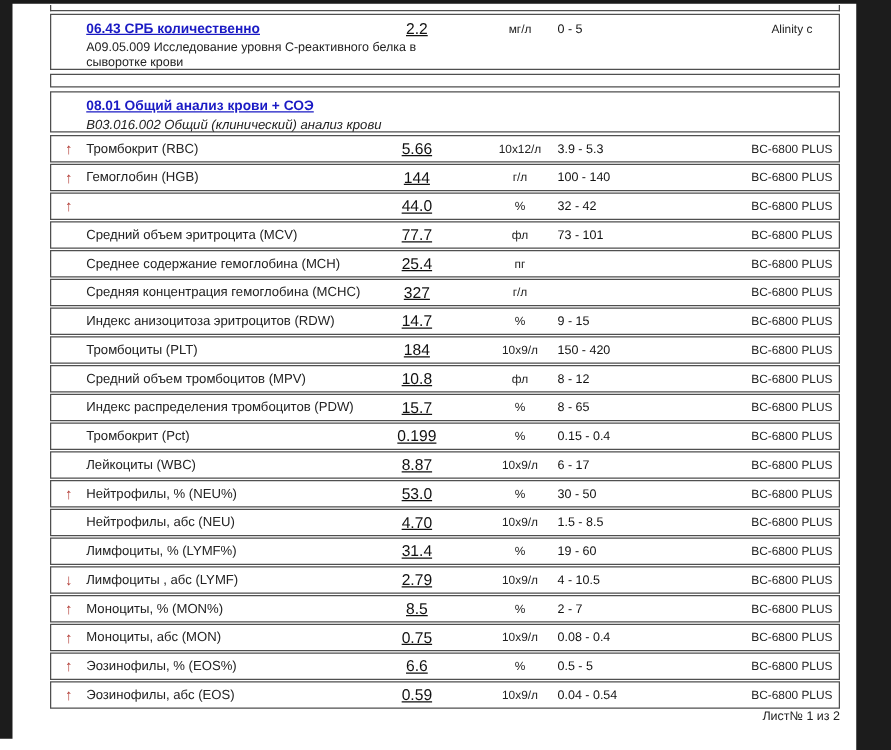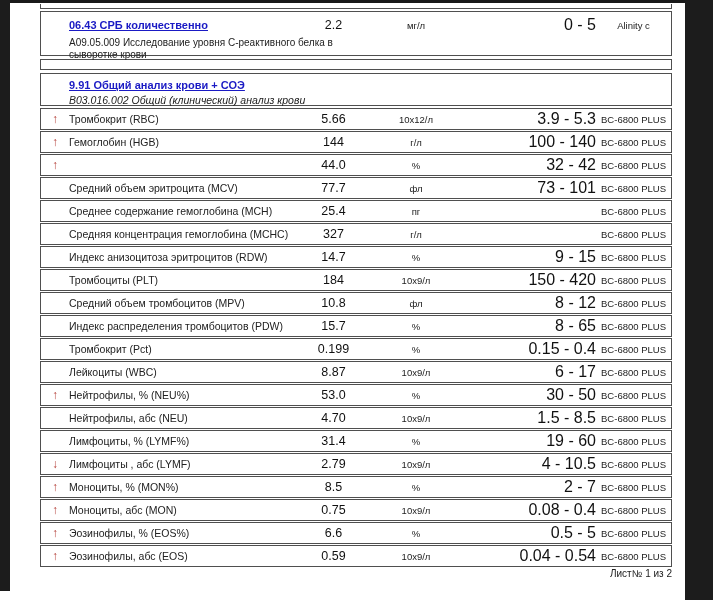--- a/index.html
+++ b/index.html
@@ -36,23 +36,23 @@
     display: grid;
     grid-template-columns: 28px 212px 105px 60px 150px 75px;
     align-items: center;
   }
   .section-title {
     grid-column: 2;
     font-size: 11px; font-weight: bold;
     color: #1a1ac4; text-decoration: underline;
     white-space: nowrap;
   }
-  .cell-value    { grid-column: 3; text-align: center; font-size: 12.5px; color: #111; }
+  .cell-value    { grid-column: 3; text-align: center; font-size: 12.5px; color: #111; text-decoration: underline; }
   .cell-unit     { grid-column: 4; text-align: center; font-size: 9.5px;  color: #222; }
-  .cell-range    { grid-column: 5; text-align: right; font-size: 16px; color: #111; }
+  .cell-range    { grid-column: 5; text-align: left; font-size: 10px; color: #111; }
   .cell-analyzer { grid-column: 6; text-align: center; font-size: 9.5px;  color: #222; }
 
   .section-desc {
     margin: 3px 0 0 28px;
     max-width: 272px;
     font-size: 10px; line-height: 12px; color: #222;
   }
   .section-sub {
     margin: 3px 0 0 28px;
     font-size: 10.5px; color: #222;
@@ -99,21 +99,21 @@
       <span class="cell-range">0 - 5</span>
       <span class="cell-analyzer">Alinity c</span>
     </div>
     <div class="section-desc">А09.05.009 Исследование уровня С-реактивного белка в сыворотке крови</div>
   </div>
 
   <div class="box spacer-box"></div>
 
   <div class="box section-box-2">
     <div class="grid-line">
-      <span class="section-title">9.91 Общий анализ крови + СОЭ</span>
+      <span class="section-title">08.01 Общий анализ крови + СОЭ</span>
     </div>
     <div class="section-sub">В03.016.002 Общий (клинический) анализ крови</div>
   </div>
 
   <div id="rows">
   <div class="data-row">
     <div class="grid-line">
       <span class="cell-flag">↑</span>
       <span class="cell-name">Тромбокрит (RBC)</span>
       <span class="cell-value">5.66</span>

